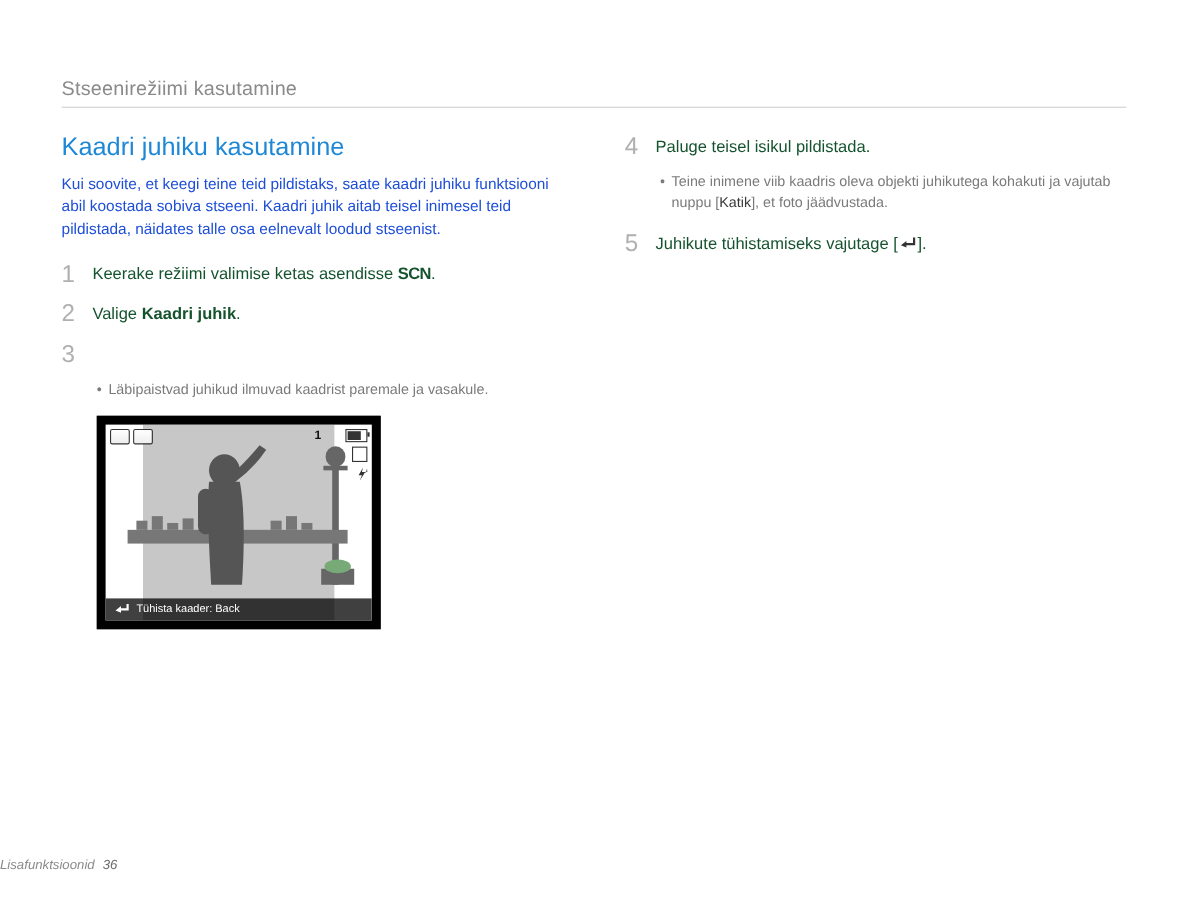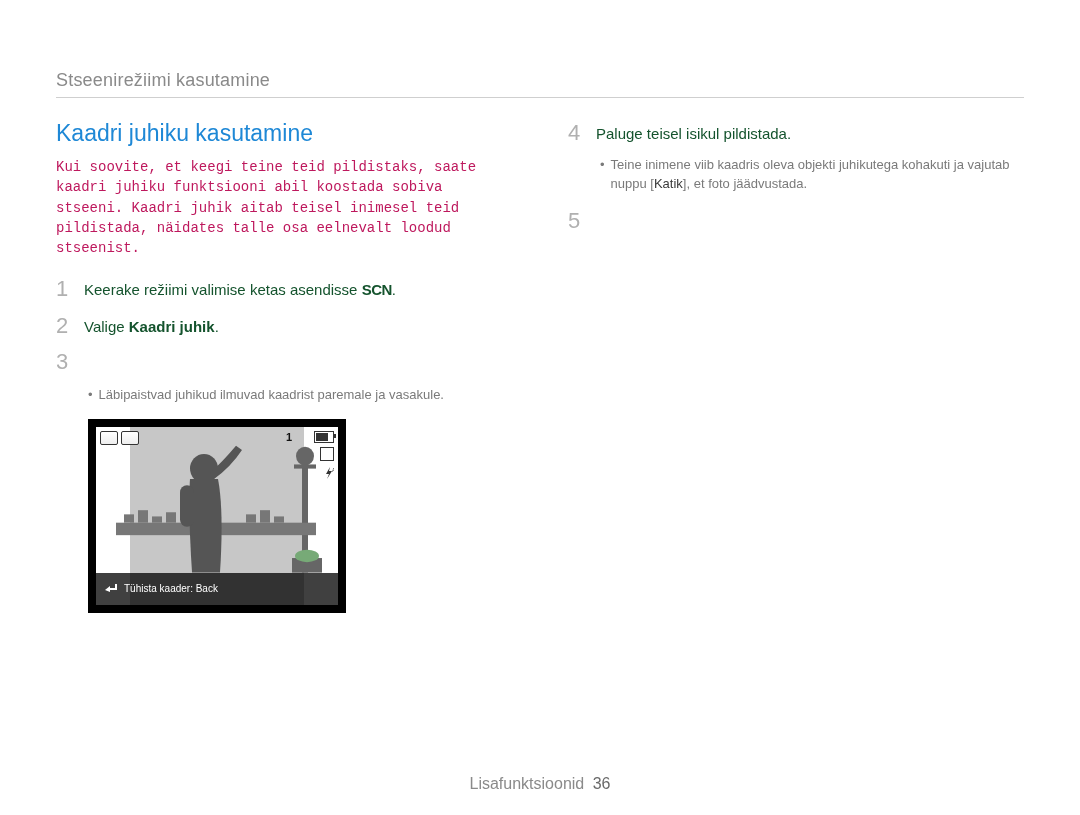--- a/index.html
+++ b/index.html
@@ -41,23 +41,22 @@
   }
   h2.section-title {
     color: #1e88d6;
     font-size: 23px;
     font-weight: 400;
     margin: 0 0 10px 0;
   }
   p.intro {
     font-size: 14px;
     line-height: 1.45;
-    color: #be185d;
+    color: #1d4ed8;
     margin: 0 0 18px 0;
-    font-family: Liberation Mono, monospace;
   }
   .step {
     display: flex;
     align-items: flex-start;
     margin-bottom: 10px;
   }
   .step-num {
     font-size: 22px;
     color: #b0b0b0;
     font-weight: 400;
@@ -147,21 +146,21 @@
   .count {
     position:absolute; top:4px; right:46px; z-index:5;
     font-size:11px; font-weight:700; color:#111;
   }
   .silhouette {
     position:absolute; left:0; right:0; bottom:22px; top:0;
     z-index:3;
   }
   .silhouette svg { width:100%; height:100%; display:block; }
   .bottom-strip {
-    position:absolute; left:0; right:0; bottom:0; height:32px;
+    position:absolute; left:0; right:0; bottom:0; height:20px;
     background: rgba(0,0,0,0.75);
     display:flex; align-items:center;
     padding-left:6px;
     z-index:6;
   }
   .back-icon {
     width:16px;height:12px;
     display:flex;align-items:center;justify-content:center;
     margin-right:6px;
   }
@@ -172,23 +171,23 @@
     width: 16px;
     height: 12px;
     vertical-align: -1px;
     margin: 0 1px;
   }
   .return-icon svg { width:100%; height:100%; }
   .footer {
     position: absolute;
     bottom: 22px;
     left: 0; right: 0;
-    text-align: center;
-    font-size: 16px;
+    font-size: 12px;
     color: #8a8a8a;
+    font-style: italic;
   }
   .footer .pnum { color: #6a6a6a; margin-left: 4px; }
 </style>
 </head>
 <body>
 
 <div class="page">
 
   <div class="breadcrumb">Stseenirežiimi kasutamine</div>
   <hr class="divider">
@@ -302,20 +301,27 @@
 
       <div class="sub-bullet">
         <span class="dot">•</span>
         <span>
           <span>Teine inimene viib kaadris oleva objekti juhikutega kohakuti ja vajutab nuppu [</span><span class="bold" style="color:#3a3a3a;">Katik</span><span>], et foto jäädvustada.</span>
         </span>
       </div>
 
       <div class="step">
         <div class="step-num">5</div>
+        <div class="step-text">
+          <span>Juhikute tühistamiseks vajutage [</span><span class="return-icon">
+              <svg viewBox="0 0 16 12">
+                <path d="M2 8 L7 4 L7 6 L13 6 L13 1 L15 1 L15 8 L7 8 L7 10 Z" fill="#333"></path>
+              </svg>
+            </span><span>].</span>
+        </div>
       </div>
 
     </div>
 
   </div>
 
   <div class="footer">
     <span>Lisafunktsioonid</span>
     <span class="pnum">36</span>
   </div>

